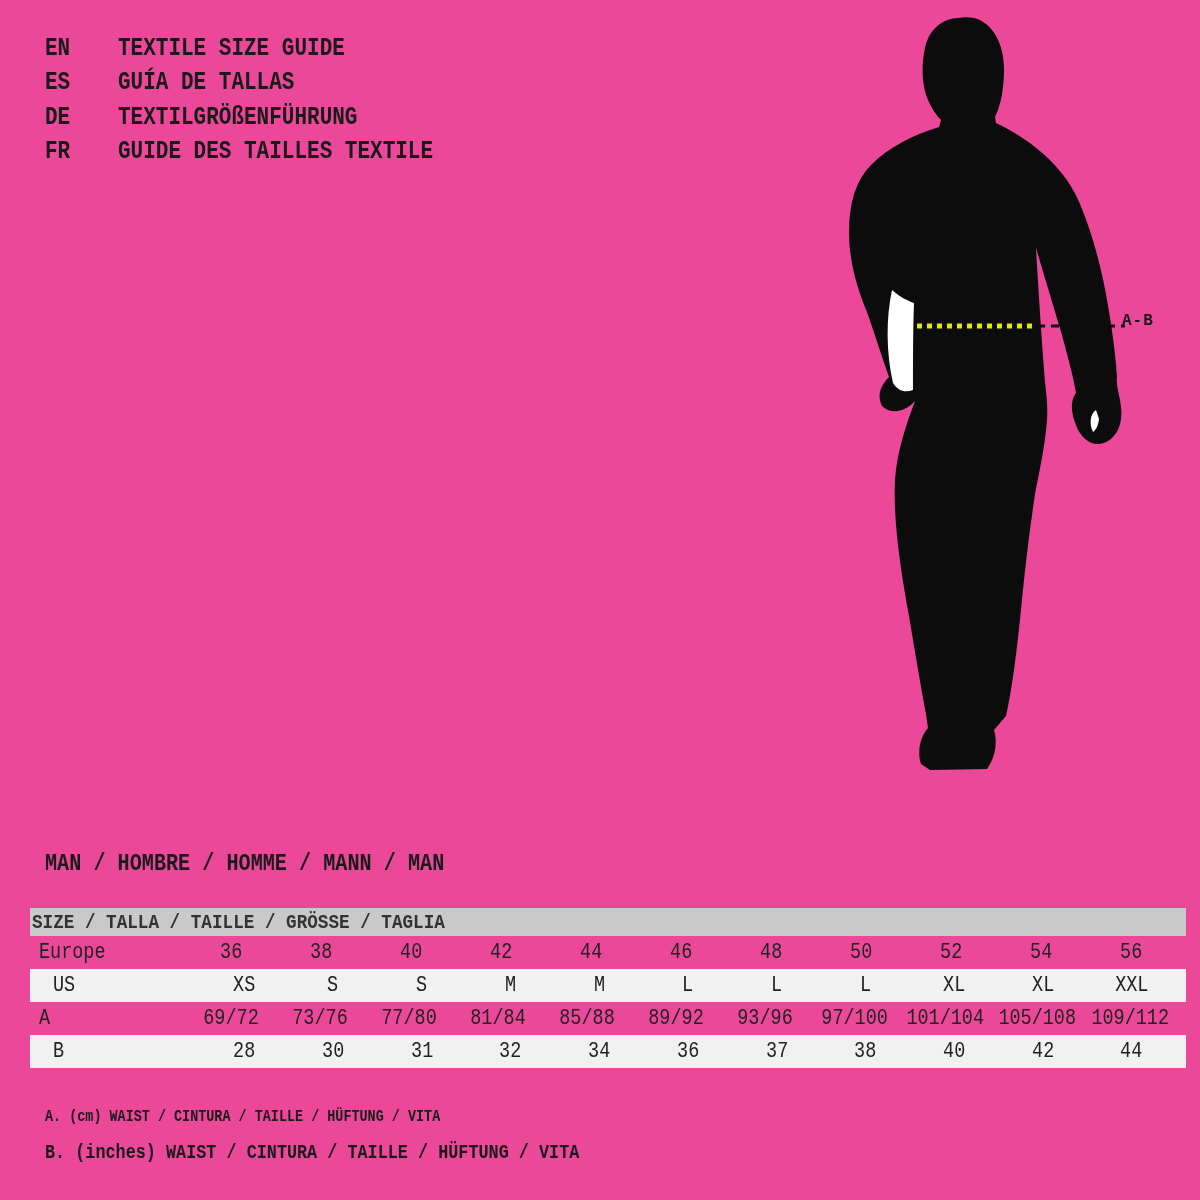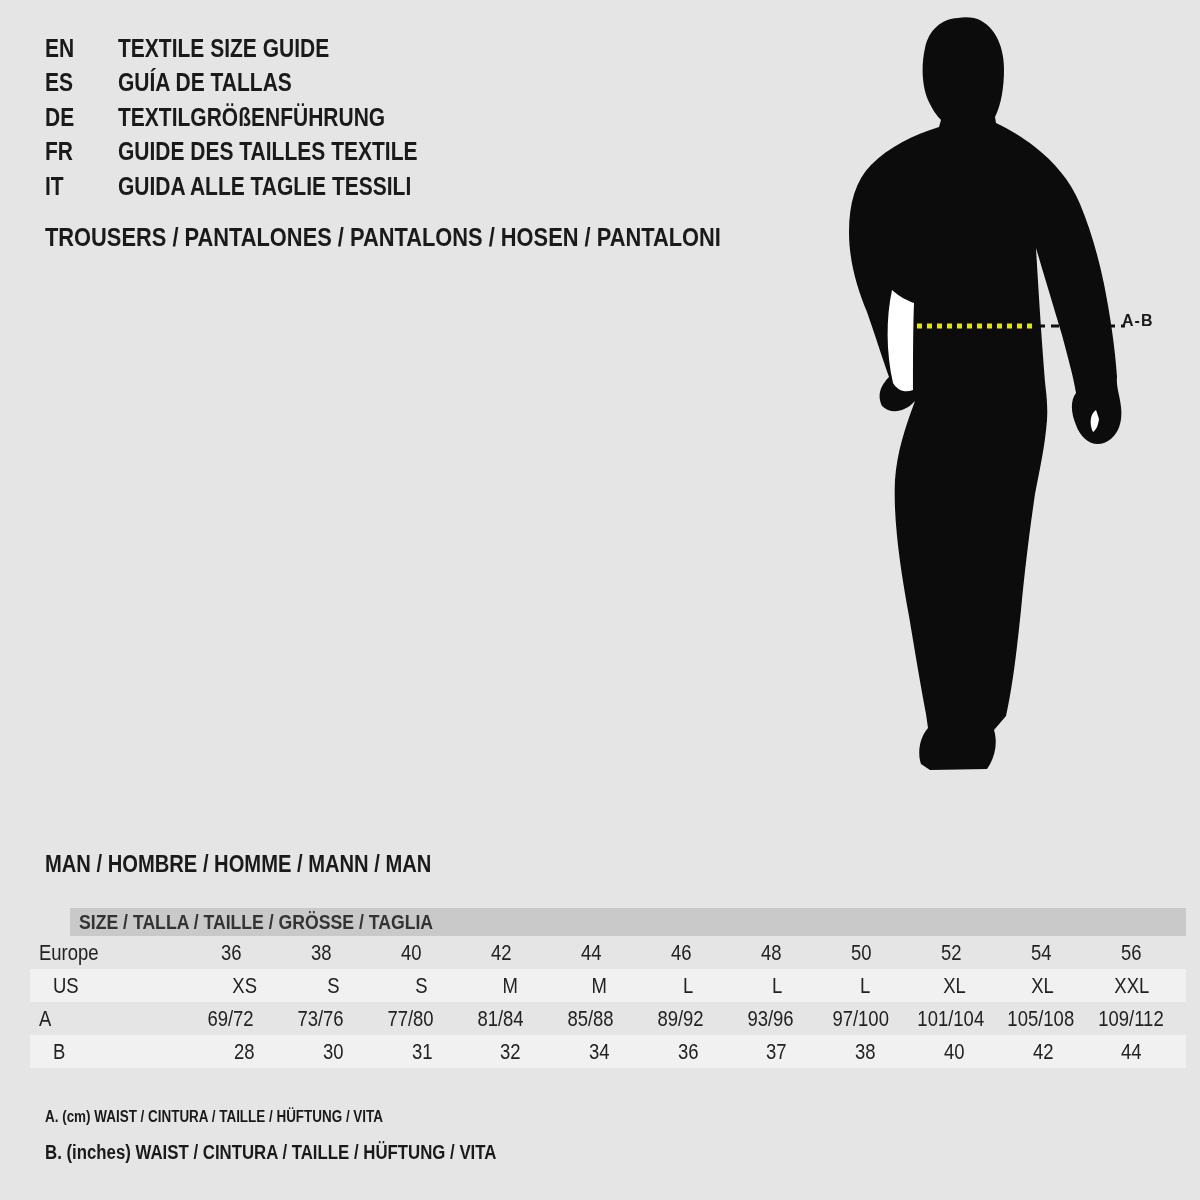--- a/index.html
+++ b/index.html
@@ -1,18 +1,18 @@
 <!DOCTYPE html>
 <html><head>
 <meta charset="utf-8">
 <style>
   html,body{margin:0;padding:0;background:#ffffff;}
   .canvas{
-    position:relative;width:1200px;height:1200px;background:#e5e5e5;overflow:hidden;
-    font-family:Liberation Sans, sans-serif;color:#1a1a1a;
+    position:relative;width:1200px;height:1200px;background:#ec4899;overflow:hidden;
+    font-family:Liberation Mono, monospace;color:#1a1a1a;
   }
   
   .cond{display:inline-block;transform:scaleX(0.84);transform-origin:left center;white-space:nowrap;}
   .cond-c{display:inline-block;transform:scaleX(0.84);transform-origin:center center;white-space:nowrap;}
 
   
   .lang-block{position:absolute;left:45px;top:31px;}
   .lang-row{height:34.5px;display:flex;align-items:center;font-weight:bold;font-size:25px;}
   .lang-code{width:73px;flex:0 0 73px;}
   
@@ -20,22 +20,22 @@
 
   
   .figure-svg{position:absolute;left:840px;top:12px;width:292px;height:766px;z-index:2;}
   .dash-black{position:absolute;left:1035px;top:320px;width:92px;height:12px;z-index:1;}
   .dash-yellow{position:absolute;left:915px;top:320px;width:122px;height:12px;z-index:3;}
   .ab-label{position:absolute;left:1122px;top:312px;font-weight:bold;font-size:16px;letter-spacing:1px;z-index:4;}
 
   
   .man-heading{position:absolute;left:45px;top:850px;font-weight:bold;font-size:24px;}
   .size-table{position:absolute;left:30px;top:908px;width:1156px;}
-  .size-header{height:28px;background:#c9c9c9;display:flex;align-items:center;padding-left:9px;
-               font-weight:bold;font-size:21px;color:#333333;margin-left:40px;}
+  .size-header{height:28px;background:#c9c9c9;display:flex;align-items:center;padding-left:2px;
+               font-weight:bold;font-size:21px;color:#333333;}
   .size-row{display:grid;grid-template-columns:156px repeat(11,1fr);height:33px;align-items:center;
             padding-right:10px;font-size:22px;color:#222222;}
   .size-row.alt{background:#f1f1f2;padding-left:14px;}
   .row-label{padding-left:9px;text-align:left;}
   .cell{text-align:center;}
 
   
   .footnote-a{position:absolute;left:45px;top:1108px;font-weight:bold;font-size:16px;}
   .footnote-b{position:absolute;left:45px;top:1141px;font-weight:bold;font-size:20px;}
 </style>
@@ -54,29 +54,22 @@
       <span class="cond">GUÍA DE TALLAS</span>
     </div>
     <div class="lang-row">
       <span class="lang-code"><span class="cond">DE</span></span>
       <span class="cond">TEXTILGRÖßENFÜHRUNG</span>
     </div>
     <div class="lang-row">
       <span class="lang-code"><span class="cond">FR</span></span>
       <span class="cond">GUIDE DES TAILLES TEXTILE</span>
     </div>
-    <div class="lang-row">
-      <span class="lang-code"><span class="cond">IT</span></span>
-      <span class="cond">GUIDA ALLE TAGLIE TESSILI</span>
-    </div>
-  </div>
-
-  <div class="product-heading">
-    <span class="cond">TROUSERS / PANTALONES / PANTALONS / HOSEN / PANTALONI</span>
-  </div>
+  </div>
+
 
   <svg class="dash-black" viewBox="0 0 92 12">
     <line x1="2" y1="6" x2="90" y2="6" stroke-width="3" stroke-dasharray="8 6" stroke="#111111"></line>
   </svg>
 
   <svg class="figure-svg" viewBox="840 12 292 766">
     <path fill="#0c0c0c" d="
       M958,18
       C941,19 929,30 925,48
       C921,66 922,86 928,100

